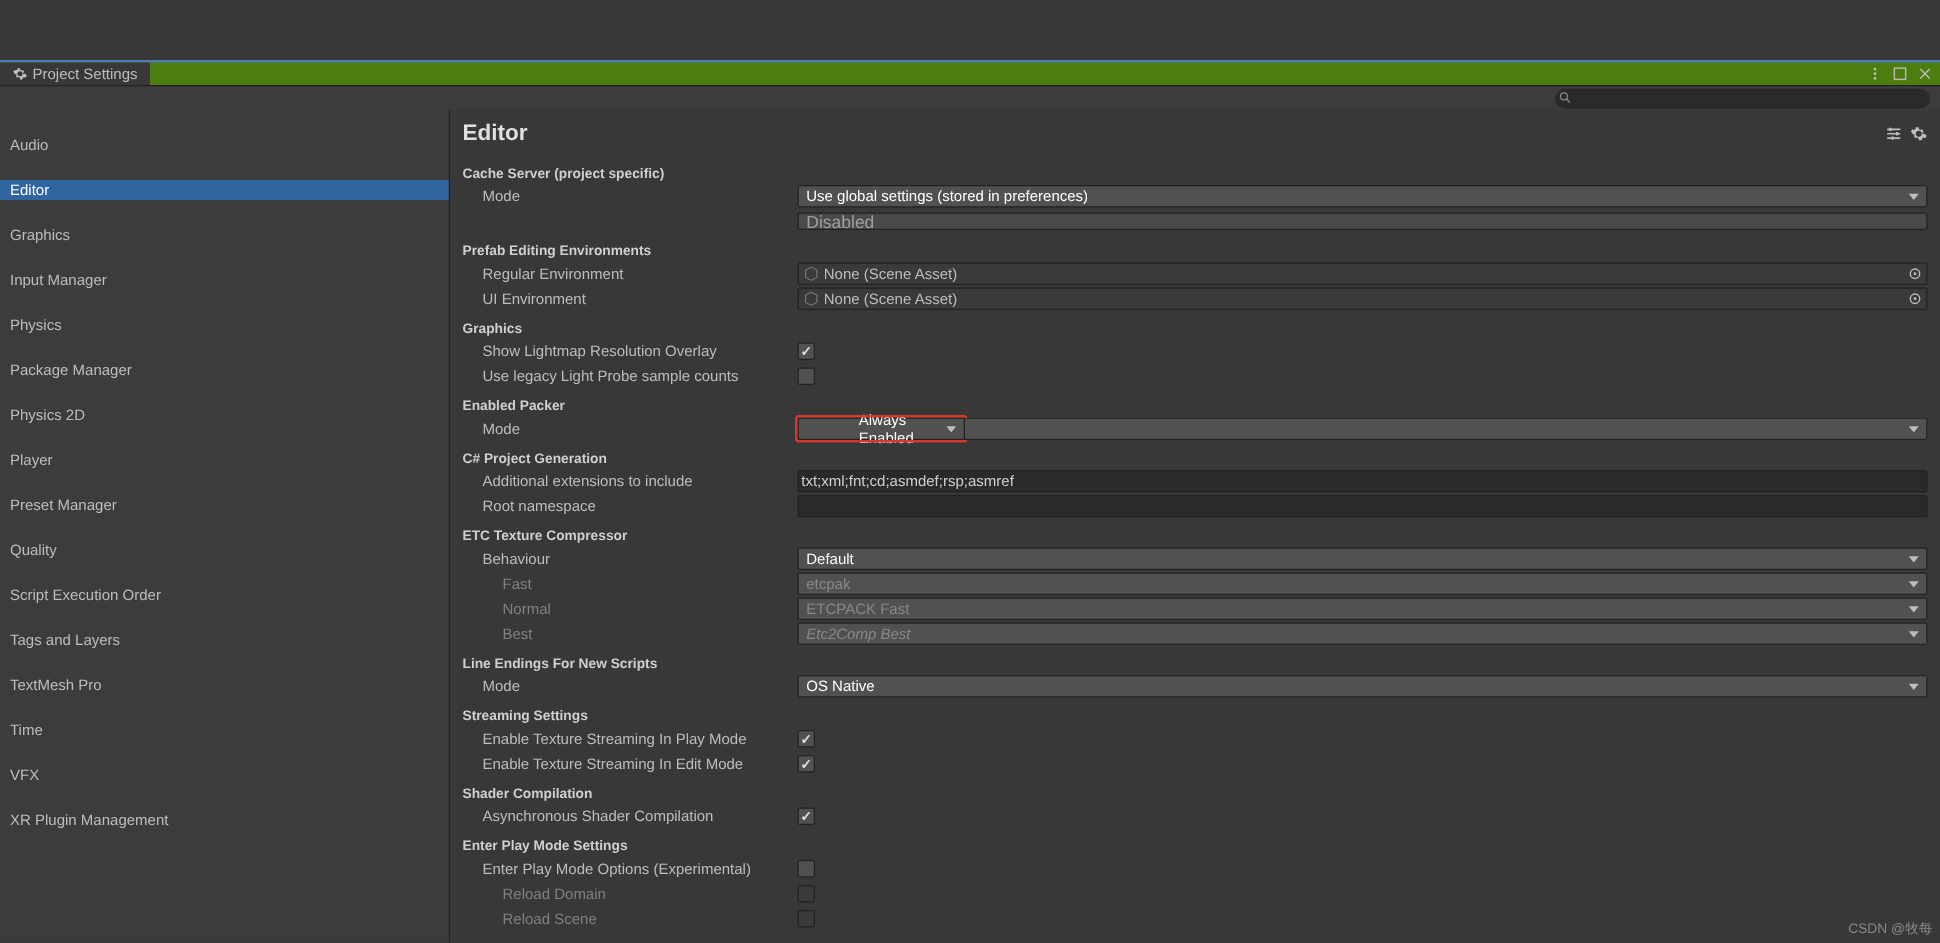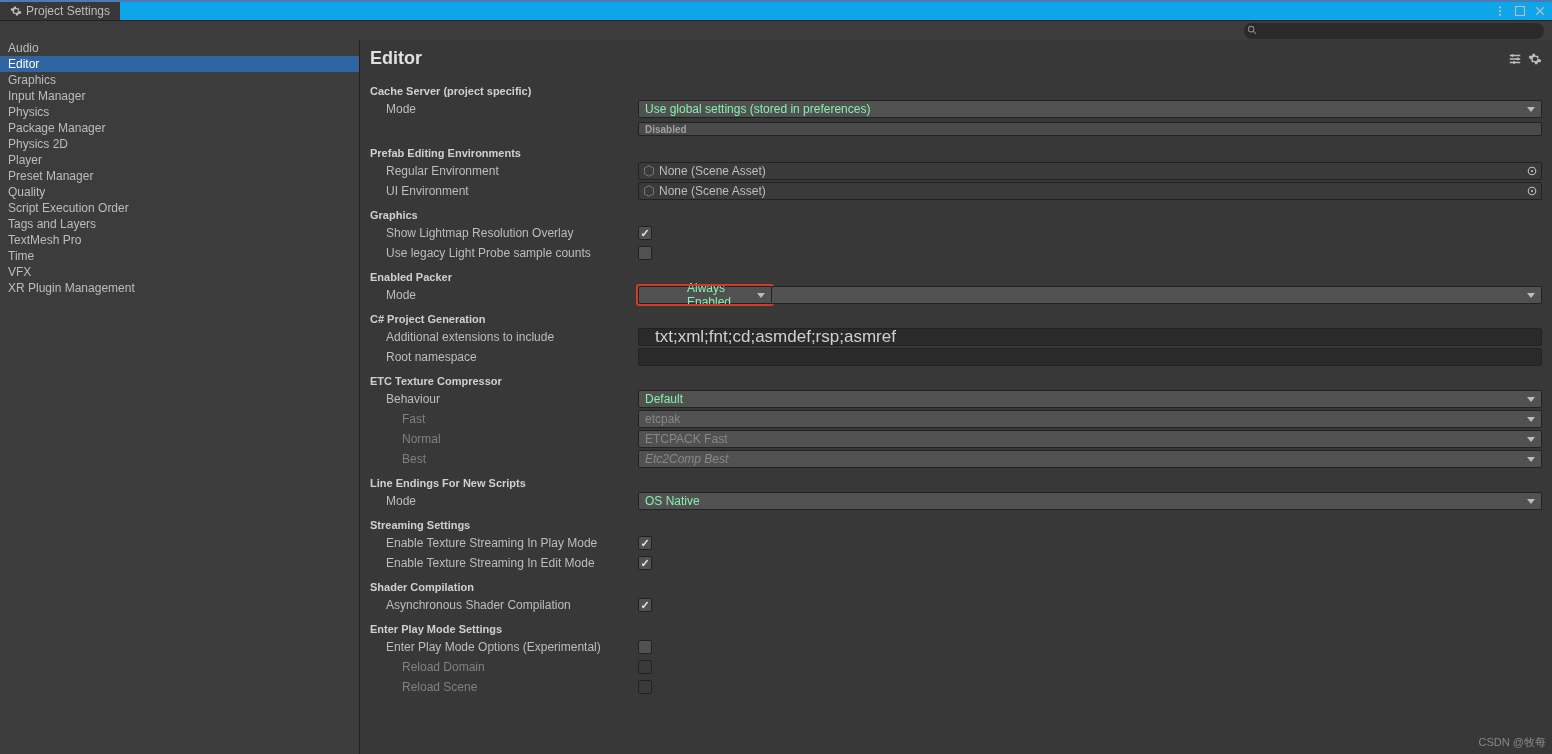--- a/index.html
+++ b/index.html
@@ -1,53 +1,53 @@
 <!DOCTYPE html>
 <html><head>
 <meta charset="utf-8">
 <style>
 * { margin: 0; padding: 0; box-sizing: border-box; font-family: Arial, sans-serif; }
 body { background: #383838; color: #bdbdbd; font-size: 12px; overflow: hidden; width: 1552px; height: 754px; }
 
-.titlebar { height: 20px; background: #0ea5e9; display: flex; align-items: center; border-top: 2px solid #4a7bb5; }
+.titlebar { height: 20px; background: #4d7c0f; display: flex; align-items: center; border-top: 2px solid #4a7bb5; margin-top: 48px; }
 .tab { background: #383838; padding: 2px 10px; display: flex; align-items: center; gap: 4px; height: 18px; }
 .gear-icon { width: 12px; height: 12px; fill: #bdbdbd; }
 .titlebar-right { margin-left: auto; display: flex; gap: 8px; padding-right: 6px; }
 .win-icon { width: 12px; height: 12px; fill: #bdbdbd; cursor: pointer; }
 
 .searchbar { height: 20px; background: #3c3c3c; display: flex; justify-content: flex-end; padding-right: 8px; border-top: 1px solid #222; }
 .search-field { width: 300px; height: 16px; margin-top: 2px; background: #2a2a2a; border: none; border-radius: 8px; color: #bdbdbd; padding: 0 18px; font-size: 11px; }
 .search-wrap { position: relative; }
 .search-ico { position: absolute; left: 3px; top: 4px; width: 11px; height: 11px; fill: #888; }
 
 .main { display: flex; height: calc(754px - 40px); }
 .sidebar { width: 360px; background: #3c3c3c; border-right: 1px solid #222; overflow-y: auto; }
-.side-item { padding: 1px 8px; height: 16px; line-height: 14px; cursor: pointer; color: #bdbdbd; }
+.side-item { padding: 1px 8px; height: 16px; line-height: 14px; cursor: pointer; color: #bdbdbd; margin-top: 20px; }
 .side-item.selected { background: #3065a0; color: #fff; }
 
 .content { flex: 1; background: #383838; overflow-y: auto; padding: 0; }
 .page-header { display: flex; align-items: center; padding: 8px 10px 6px 10px; }
 .page-title { font-size: 18px; font-weight: bold; color: #e0e0e0; flex: 1; }
 .hdr-icons { display: flex; gap: 6px; }
 .hdr-icon { width: 14px; height: 14px; fill: #bdbdbd; cursor: pointer; }
 
 .section { padding: 2px 10px 0 10px; }
 .section-title { font-weight: bold; color: #d0d0d0; margin-top: 8px; margin-bottom: 2px; font-size: 11px; }
 .row { display: flex; align-items: center; height: 20px; }
 .row-label { width: 252px; color: #bdbdbd; padding-left: 0; margin-left: 16px; }
 .row-label.indent { padding-left: 16px; color: #808080; }
 .row-control { flex: 1; }
 
-.dropdown { width: 100%; height: 18px; background: #515151; border: 1px solid #222; border-radius: 2px; display: flex; align-items: center; padding: 0 6px; color: #86efac; position: relative; cursor: pointer; }
+.dropdown { width: 100%; height: 18px; background: #515151; border: 1px solid #222; border-radius: 2px; display: flex; align-items: center; padding: 0 6px; color: #ffffff; position: relative; cursor: pointer; }
 .dropdown::after { content: ""; position: absolute; right: 6px; top: 6px; width: 0; height: 0; border-left: 4px solid transparent; border-right: 4px solid transparent; border-top: 5px solid #bdbdbd; }
 .objfield { width: 100%; height: 18px; background: #3a3a3a; border: 1px solid #222; border-radius: 2px; display: flex; align-items: center; padding: 0 4px; color: #bdbdbd; gap: 4px; position: relative; }
 .obj-icon { width: 12px; height: 12px; fill: #888; }
 .obj-target { position: absolute; right: 3px; width: 12px; height: 12px; fill: #bdbdbd; cursor: pointer; }
-.textfield { width: 100%; height: 18px; background: #2a2a2a; border: 1px solid #222; border-radius: 2px; color: #d0d0d0; padding: 0 16px; font-size: 17px; }
-.readonly-box { width: 100%; height: 14px; background: #4a4a4a; border: 1px solid #222; border-radius: 2px; color: #a0a0a0; padding: 0 6px; display: flex; align-items: center; font-size: 10px; font-weight: bold; }
+.textfield { width: 100%; height: 18px; background: #2a2a2a; border: 1px solid #222; border-radius: 2px; color: #d0d0d0; padding: 0 2px; font-size: 12px; }
+.readonly-box { width: 100%; height: 14px; background: #4a4a4a; border: 1px solid #222; border-radius: 2px; color: #a0a0a0; padding: 0 6px; display: flex; align-items: center; font-size: 14px; }
 .checkbox { width: 14px; height: 14px; background: #515151; border: 1px solid #222; border-radius: 2px; display: flex; align-items: center; justify-content: center; cursor: pointer; }
 .checkbox.checked::after { content: "✓"; color: #e0e0e0; font-size: 11px; font-weight: bold; }
 .checkbox.disabled { background: #3a3a3a; cursor: default; }
 .highlight-border { position: absolute; top: -2px; left: -2px; right: -2px; bottom: -2px; border: 2px solid #d43a2a; border-radius: 3px; pointer-events: none; }
 
 .watermark { position: fixed; bottom: 4px; right: 6px; color: #888; font-size: 11px; }
 </style>
 </head>
 <body>
 

